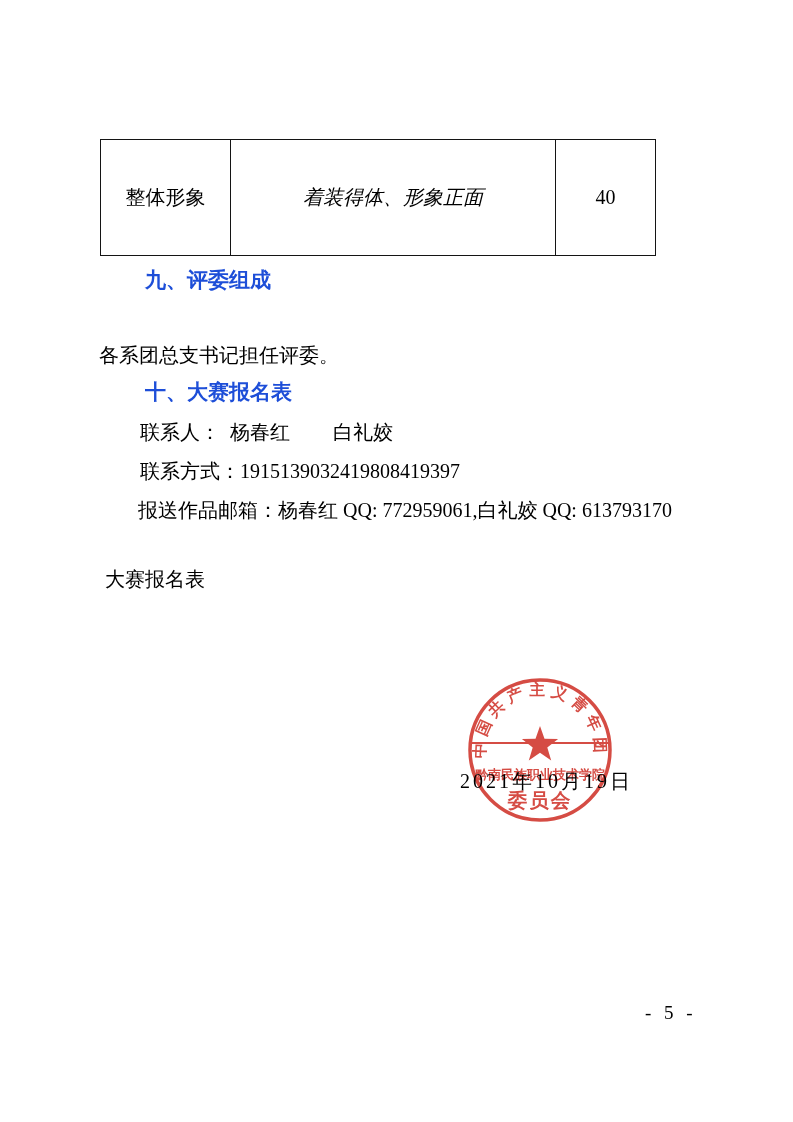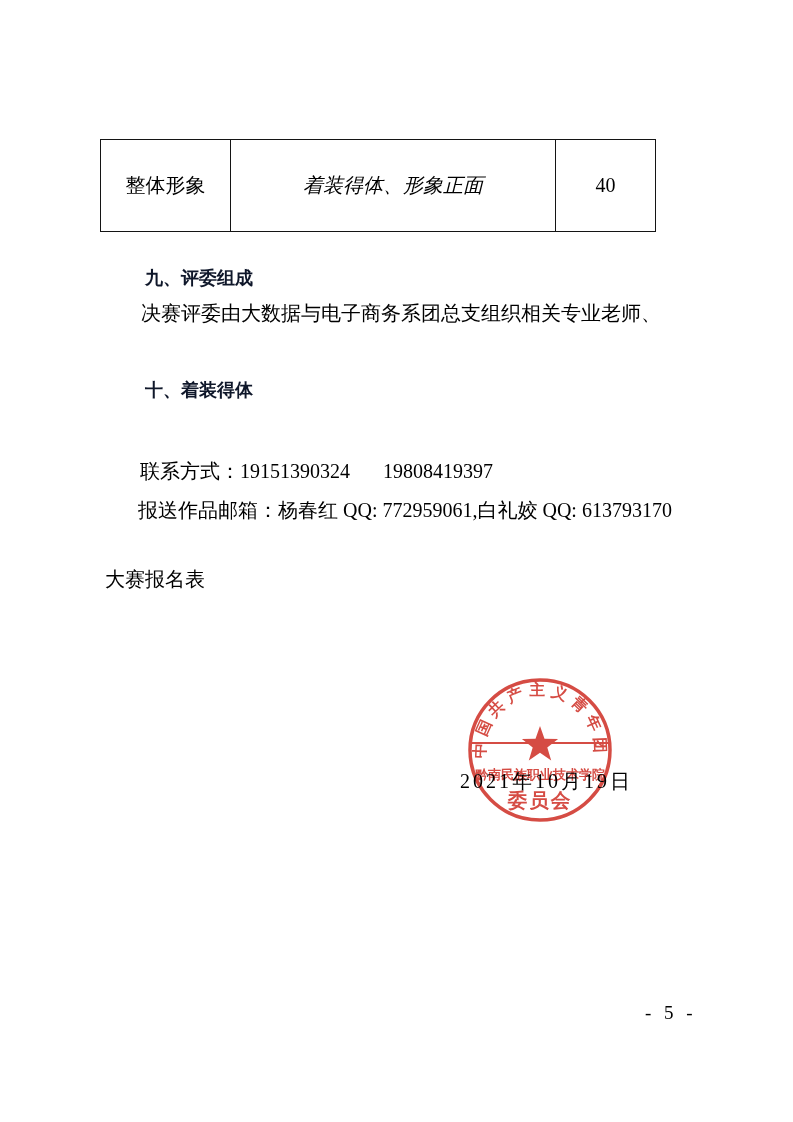--- a/index.html
+++ b/index.html
@@ -11,21 +11,21 @@
     font-family: "Liberation Serif", "DejaVu Serif", serif;
     color: #000000;
     overflow: hidden;
   }
   
   .score-table {
     position: absolute;
     left: 100px;
     top: 139px;
     width: 552px;
-    height: 93px;
+    height: 117px;
     border-collapse: collapse;
     table-layout: fixed;
   }
   .score-table td {
     border: 1.5px solid #141414;
     text-align: center;
     vertical-align: middle;
     font-size: 20px;
     padding: 0;
   }
@@ -38,32 +38,32 @@
     white-space: nowrap;
     font-size: 20px;
     line-height: 24px;
     color: #000;
   }
   .heading {
     position: absolute;
     white-space: nowrap;
     font-family: "Liberation Sans", "DejaVu Sans", sans-serif;
     font-weight: 700;
-    font-size: 18px;
-    color: #0f172a;
+    font-size: 21px;
+    color: #1d4ed8;
   }
   .h-nine { left: 145px; top: 266px; }
   .p-nine-1 { left: 141px; top: 301px; }
   .p-nine-2 { left: 99px;  top: 343px; }
   .h-ten  { left: 145px; top: 378px; }
   .l-contact { left: 140px; top: 420px; }
   .l-contact .name1 { margin-left: 10px; }
   .l-contact .name2 { margin-left: 43px; }
   .l-phone { left: 140px; top: 459px; }
-  .l-phone .phone2 { margin-left: 33px; }
+  .l-phone .phone2 { }
   .l-email { left: 138px; top: 498px; }
   .l-attach1 { left: 134px; top: 535px; }
   .l-attach2 { left: 93px;  top: 567px; margin-left: 12px; }
   
   .sig-org {
     left: 362px; top: 727px;
     letter-spacing: 0.6px;
     z-index: 3;
   }
   .sig-date {
@@ -107,24 +107,27 @@
     <tbody>
         <tr>
       <td class="col-criterion">整体形象</td>
       <td class="col-desc">着装得体、形象正面</td>
       <td class="col-score">40</td>
     </tr>
   </tbody>
     </table>
 
   <div class="heading h-nine">九、评委组成</div>
-  <div class="line p-nine-1">决赛评委由大数据与电子商务系团总支组织相关专业老师、</div>
+  <div class="line p-nine-2">各系团总支书记担任评委。</div>
 
-  <div class="heading h-ten">十、着装得体</div>
+  <div class="heading h-ten">十、大赛报名表</div>
 
+  <div class="line l-contact">
+    <span>联系人：</span><span class="name1">杨春红</span><span class="name2">白礼姣</span>
+  </div>
 
   <div class="line l-phone">
     <span>联系方式：</span><span>19151390324</span><span class="phone2">19808419397</span>
   </div>
 
   <div class="line l-email">报送作品邮箱：杨春红 QQ: 772959061,白礼姣 QQ: 613793170</div>
   <div class="line l-attach2">大赛报名表</div>
 
   <svg class="seal" viewBox="0 0 148 148" aria-hidden="true">
     <circle cx="74" cy="76" r="70" fill="none" stroke="#d0342b" stroke-width="3.5"></circle>

